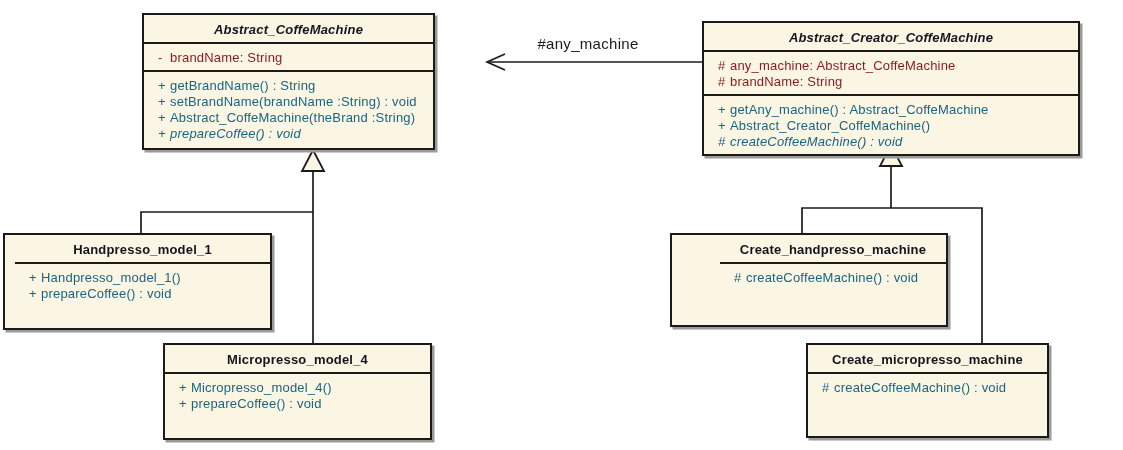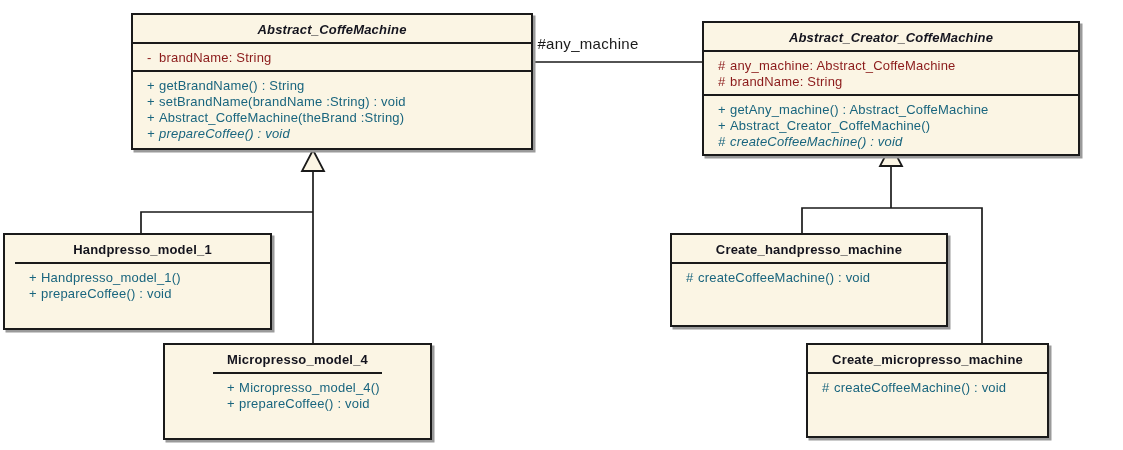--- a/index.html
+++ b/index.html
@@ -65,21 +65,21 @@
 
     <g>
       <line class="edge" x1="891" y1="166" x2="891" y2="208"></line>
       <polyline class="edge" points="802,233 802,208 982,208 982,343"></polyline>
       <polygon class="tri" points="891,145 880,166 902,166"></polygon>
     </g>
   </svg>
 
   <div class="assoc-label">#any_machine</div>
 
-  <div class="uml-class abstract" style="left:131px; top:13px; width:402px; height:137px;">
+  <div class="uml-class abstract" style="left:142px; top:13px; width:293px; height:137px;">
     <div class="uml-title">Abstract_CoffeMachine</div>
     <div class="compartment attrs">
       <div class="member attr">
         <span class="vis">-</span>
         <span class="text">brandName: String</span>
       </div>
     </div>
     <div class="compartment methods">
       <div class="member method">
         <span class="vis">+</span>
@@ -135,35 +135,35 @@
         <span class="vis">+</span>
         <span class="text">Handpresso_model_1()</span>
       </div>
       <div class="member method">
         <span class="vis">+</span>
         <span class="text">prepareCoffee() : void</span>
       </div>
     </div>
   </div>
 
-  <div class="uml-class" style="left:163px; top:343px; width:269px; height:97px;align-items:center;">
+  <div class="uml-class" style="left:163px; top:343px; width:269px; height:97px;">
     <div class="uml-title">Micropresso_model_4</div>
     <div class="compartment methods">
       <div class="member method">
         <span class="vis">+</span>
         <span class="text">Micropresso_model_4()</span>
       </div>
       <div class="member method">
         <span class="vis">+</span>
         <span class="text">prepareCoffee() : void</span>
       </div>
     </div>
   </div>
 
-  <div class="uml-class" style="left:670px; top:233px; width:278px; height:94px;">
+  <div class="uml-class" style="left:670px; top:233px; width:278px; height:94px;padding-left:48px;">
     <div class="uml-title">Create_handpresso_machine</div>
     <div class="compartment methods">
       <div class="member method">
         <span class="vis">#</span>
         <span class="text">createCoffeeMachine() : void</span>
       </div>
     </div>
   </div>
 
   <div class="uml-class" style="left:806px; top:343px; width:243px; height:95px;">

